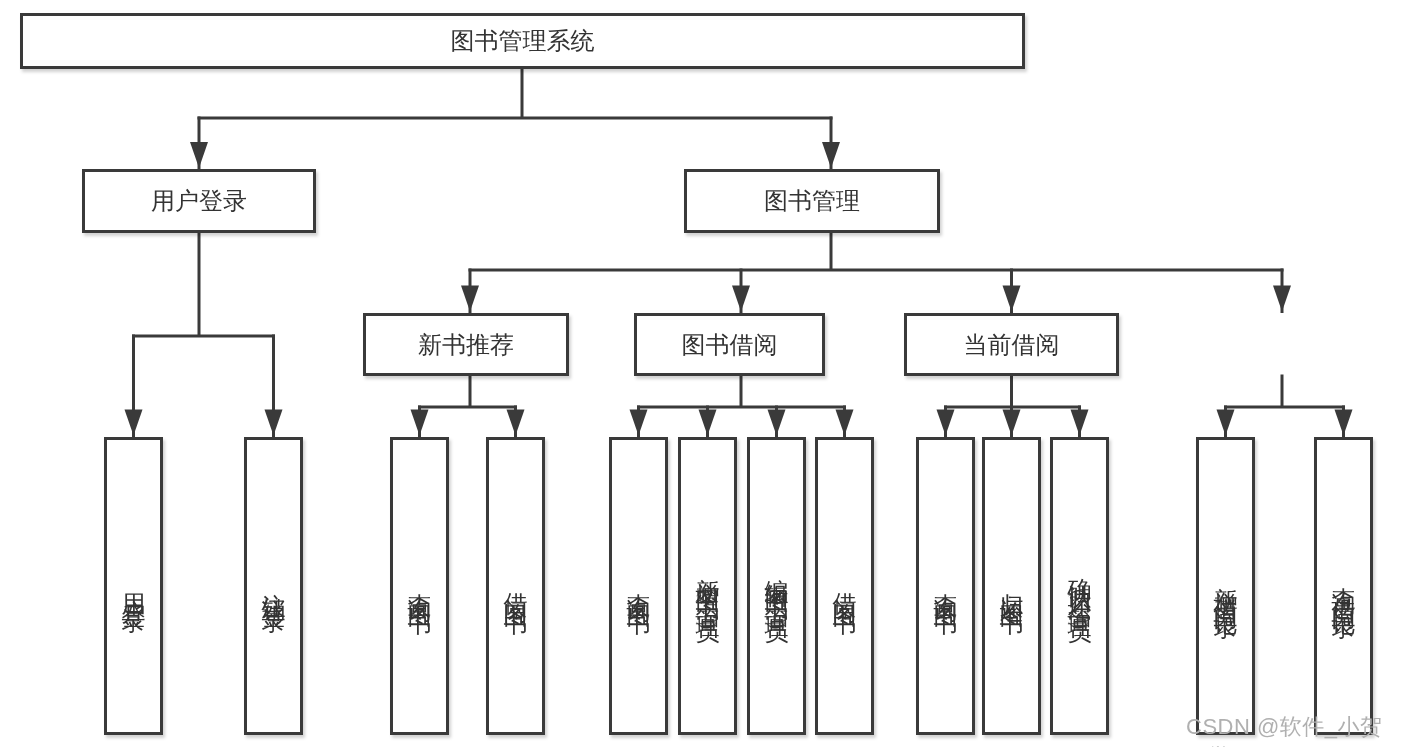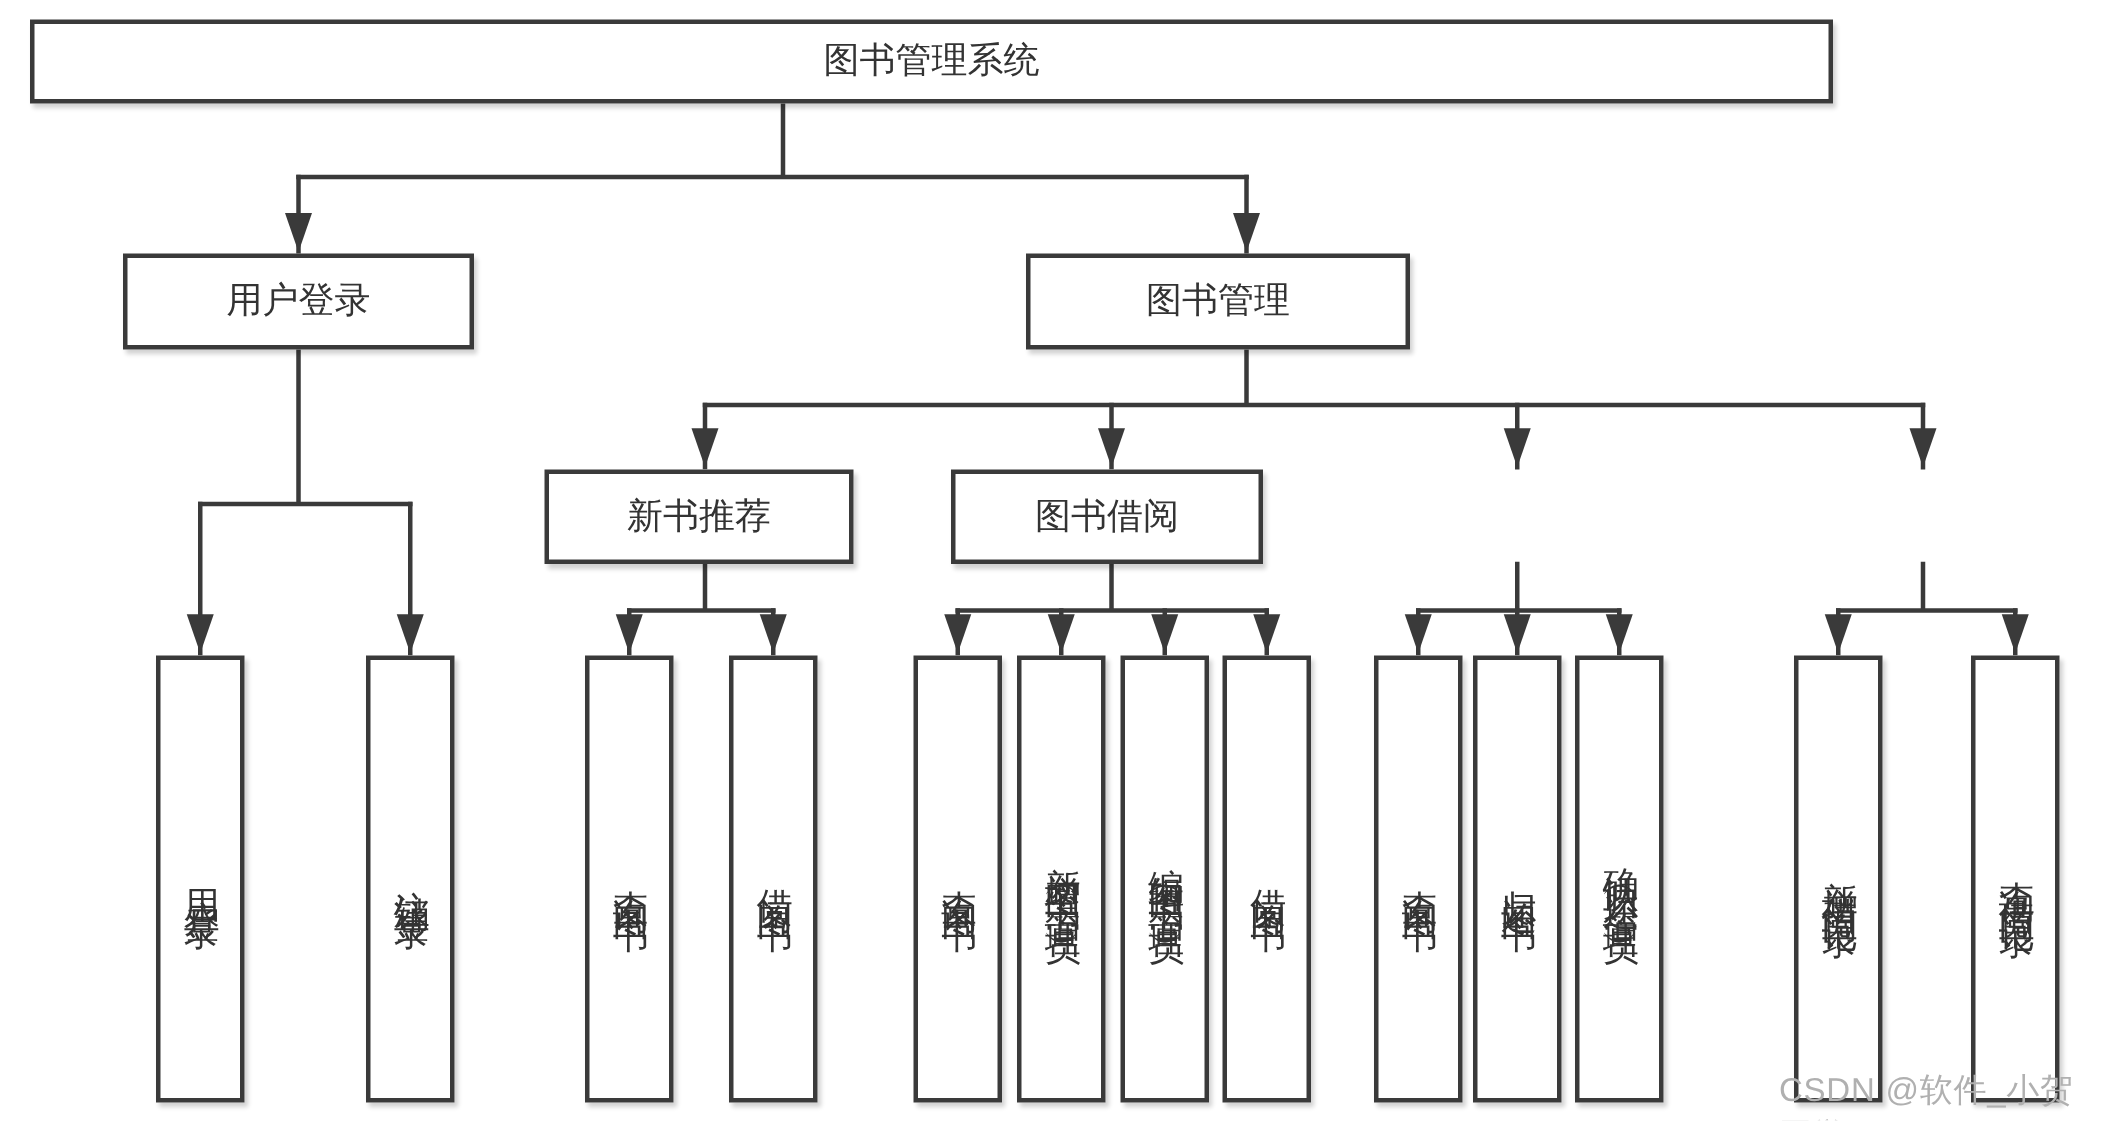--- a/index.html
+++ b/index.html
@@ -96,27 +96,28 @@
     <path class="connector" marker-end="url(#arrowhead)" d="M707.5,407 V435.5"></path>
     <path class="connector" marker-end="url(#arrowhead)" d="M776.5,407 V435.5"></path>
     <path class="connector" marker-end="url(#arrowhead)" d="M844.5,407 V435.5"></path>
     <path class="connector" marker-end="url(#arrowhead)" d="M945.5,407 V435.5"></path>
     <path class="connector" marker-end="url(#arrowhead)" d="M1011.5,407 V435.5"></path>
     <path class="connector" marker-end="url(#arrowhead)" d="M1079.5,407 V435.5"></path>
     <path class="connector" marker-end="url(#arrowhead)" d="M1225.5,407 V435.5"></path>
     <path class="connector" marker-end="url(#arrowhead)" d="M1343.5,407 V435.5"></path>
   </svg>
 
-  <div class="node" style="left:20px;top:13px;width:1202px;height:56px">图书管理系统</div>
+  <div class="node" style="left:20px;top:13px;width:1005px;height:56px">图书管理系统</div>
 
   <div class="node" style="left:82px;top:169px;width:234px;height:64px">用户登录</div>
   <div class="node" style="left:684px;top:169px;width:256px;height:64px">图书管理</div>
 
   <div class="node" style="left:363px;top:313px;width:206px;height:63px">新书推荐</div>
-  <div class="node" style="left:634px;top:313px;width:208px;height:63px">图书借阅</div>
+  <div class="node" style="left:634px;top:313px;width:191px;height:63px">图书借阅</div>
+  <div class="node" style="left:904px;top:313px;width:215px;height:63px">当前借阅</div>
 
   <div class="node leaf" style="left:104px;top:437px;width:59px;height:298px">用户登录</div>
   <div class="node leaf" style="left:244px;top:437px;width:59px;height:298px">注销登录</div>
 
   <div class="node leaf" style="left:390px;top:437px;width:59px;height:298px">查询图书</div>
   <div class="node leaf" style="left:486px;top:437px;width:59px;height:298px">借阅图书</div>
 
   <div class="node leaf" style="left:609px;top:437px;width:59px;height:298px">查询图书</div>
   <div class="node leaf" style="left:678px;top:437px;width:59px;height:298px">新增图书（管理员）</div>
   <div class="node leaf" style="left:747px;top:437px;width:59px;height:298px">编辑图书（管理员）</div>

